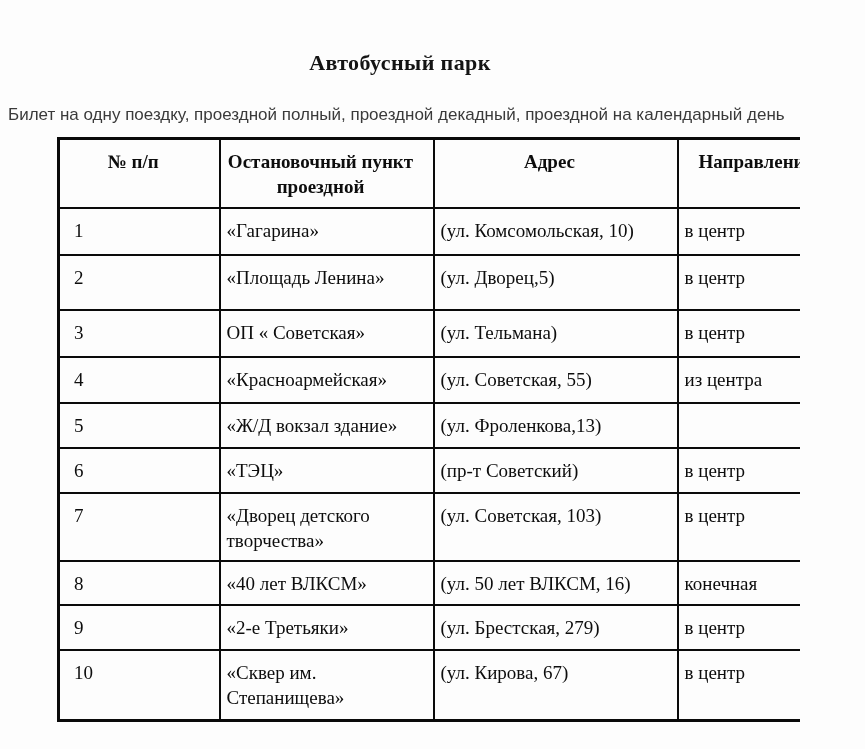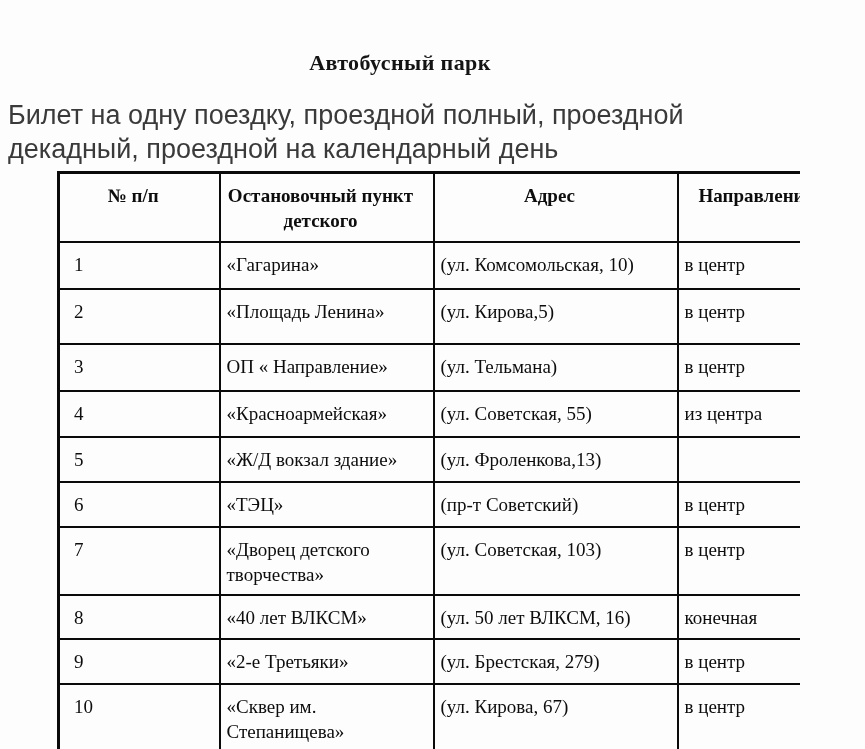--- a/index.html
+++ b/index.html
@@ -21,21 +21,21 @@
     font-family: "Liberation Serif", serif;
     font-weight: bold;
     font-size: 22px;
     line-height: 26px;
     letter-spacing: 0.4px;
     color: #141414;
   }
   .intro {
     margin: 22px 9px 0 8px;
     font-family: "Liberation Sans", sans-serif;
-    font-size: 27px;
+    font-size: 17px;
     line-height: 34px;
     color: #3a3a3a;
   }
   table.stops {
     border-collapse: collapse;
     table-layout: fixed;
     margin: 5px 0 0 57px;
     width: 788px;
     border: 3px solid #0a0a0a;
     font-family: "Liberation Serif", serif;
@@ -86,41 +86,41 @@
   <table class="stops">
     <colgroup>
       <col class="c-num">
         <col class="c-stop">
         <col class="c-addr">
         <col class="c-dir">
     </colgroup>
     <thead>
       <tr>
         <th>№ п/п</th>
-        <th>Остановочный пункт детского</th>
+        <th>Остановочный пункт проездной</th>
         <th>Адрес</th>
         <th>Направление</th>
       </tr>
     </thead>
     <tbody>
       <tr>
         <td class="num">1</td>
         <td>«Гагарина»</td>
         <td>(ул. Комсомольская, 10)</td>
         <td>в центр</td>
       </tr>
       <tr>
         <td class="num">2</td>
         <td>«Площадь Ленина»</td>
-        <td>(ул. Кирова,5)</td>
+        <td>(ул. Дворец,5)</td>
         <td>в центр</td>
       </tr>
       <tr>
         <td class="num">3</td>
-        <td>ОП « Направление»</td>
+        <td>ОП « Советская»</td>
         <td>(ул. Тельмана)</td>
         <td>в центр</td>
       </tr>
       <tr>
         <td class="num">4</td>
         <td>«Красноармейская»</td>
         <td>(ул. Советская, 55)</td>
         <td>из центра</td>
       </tr>
       <tr>

